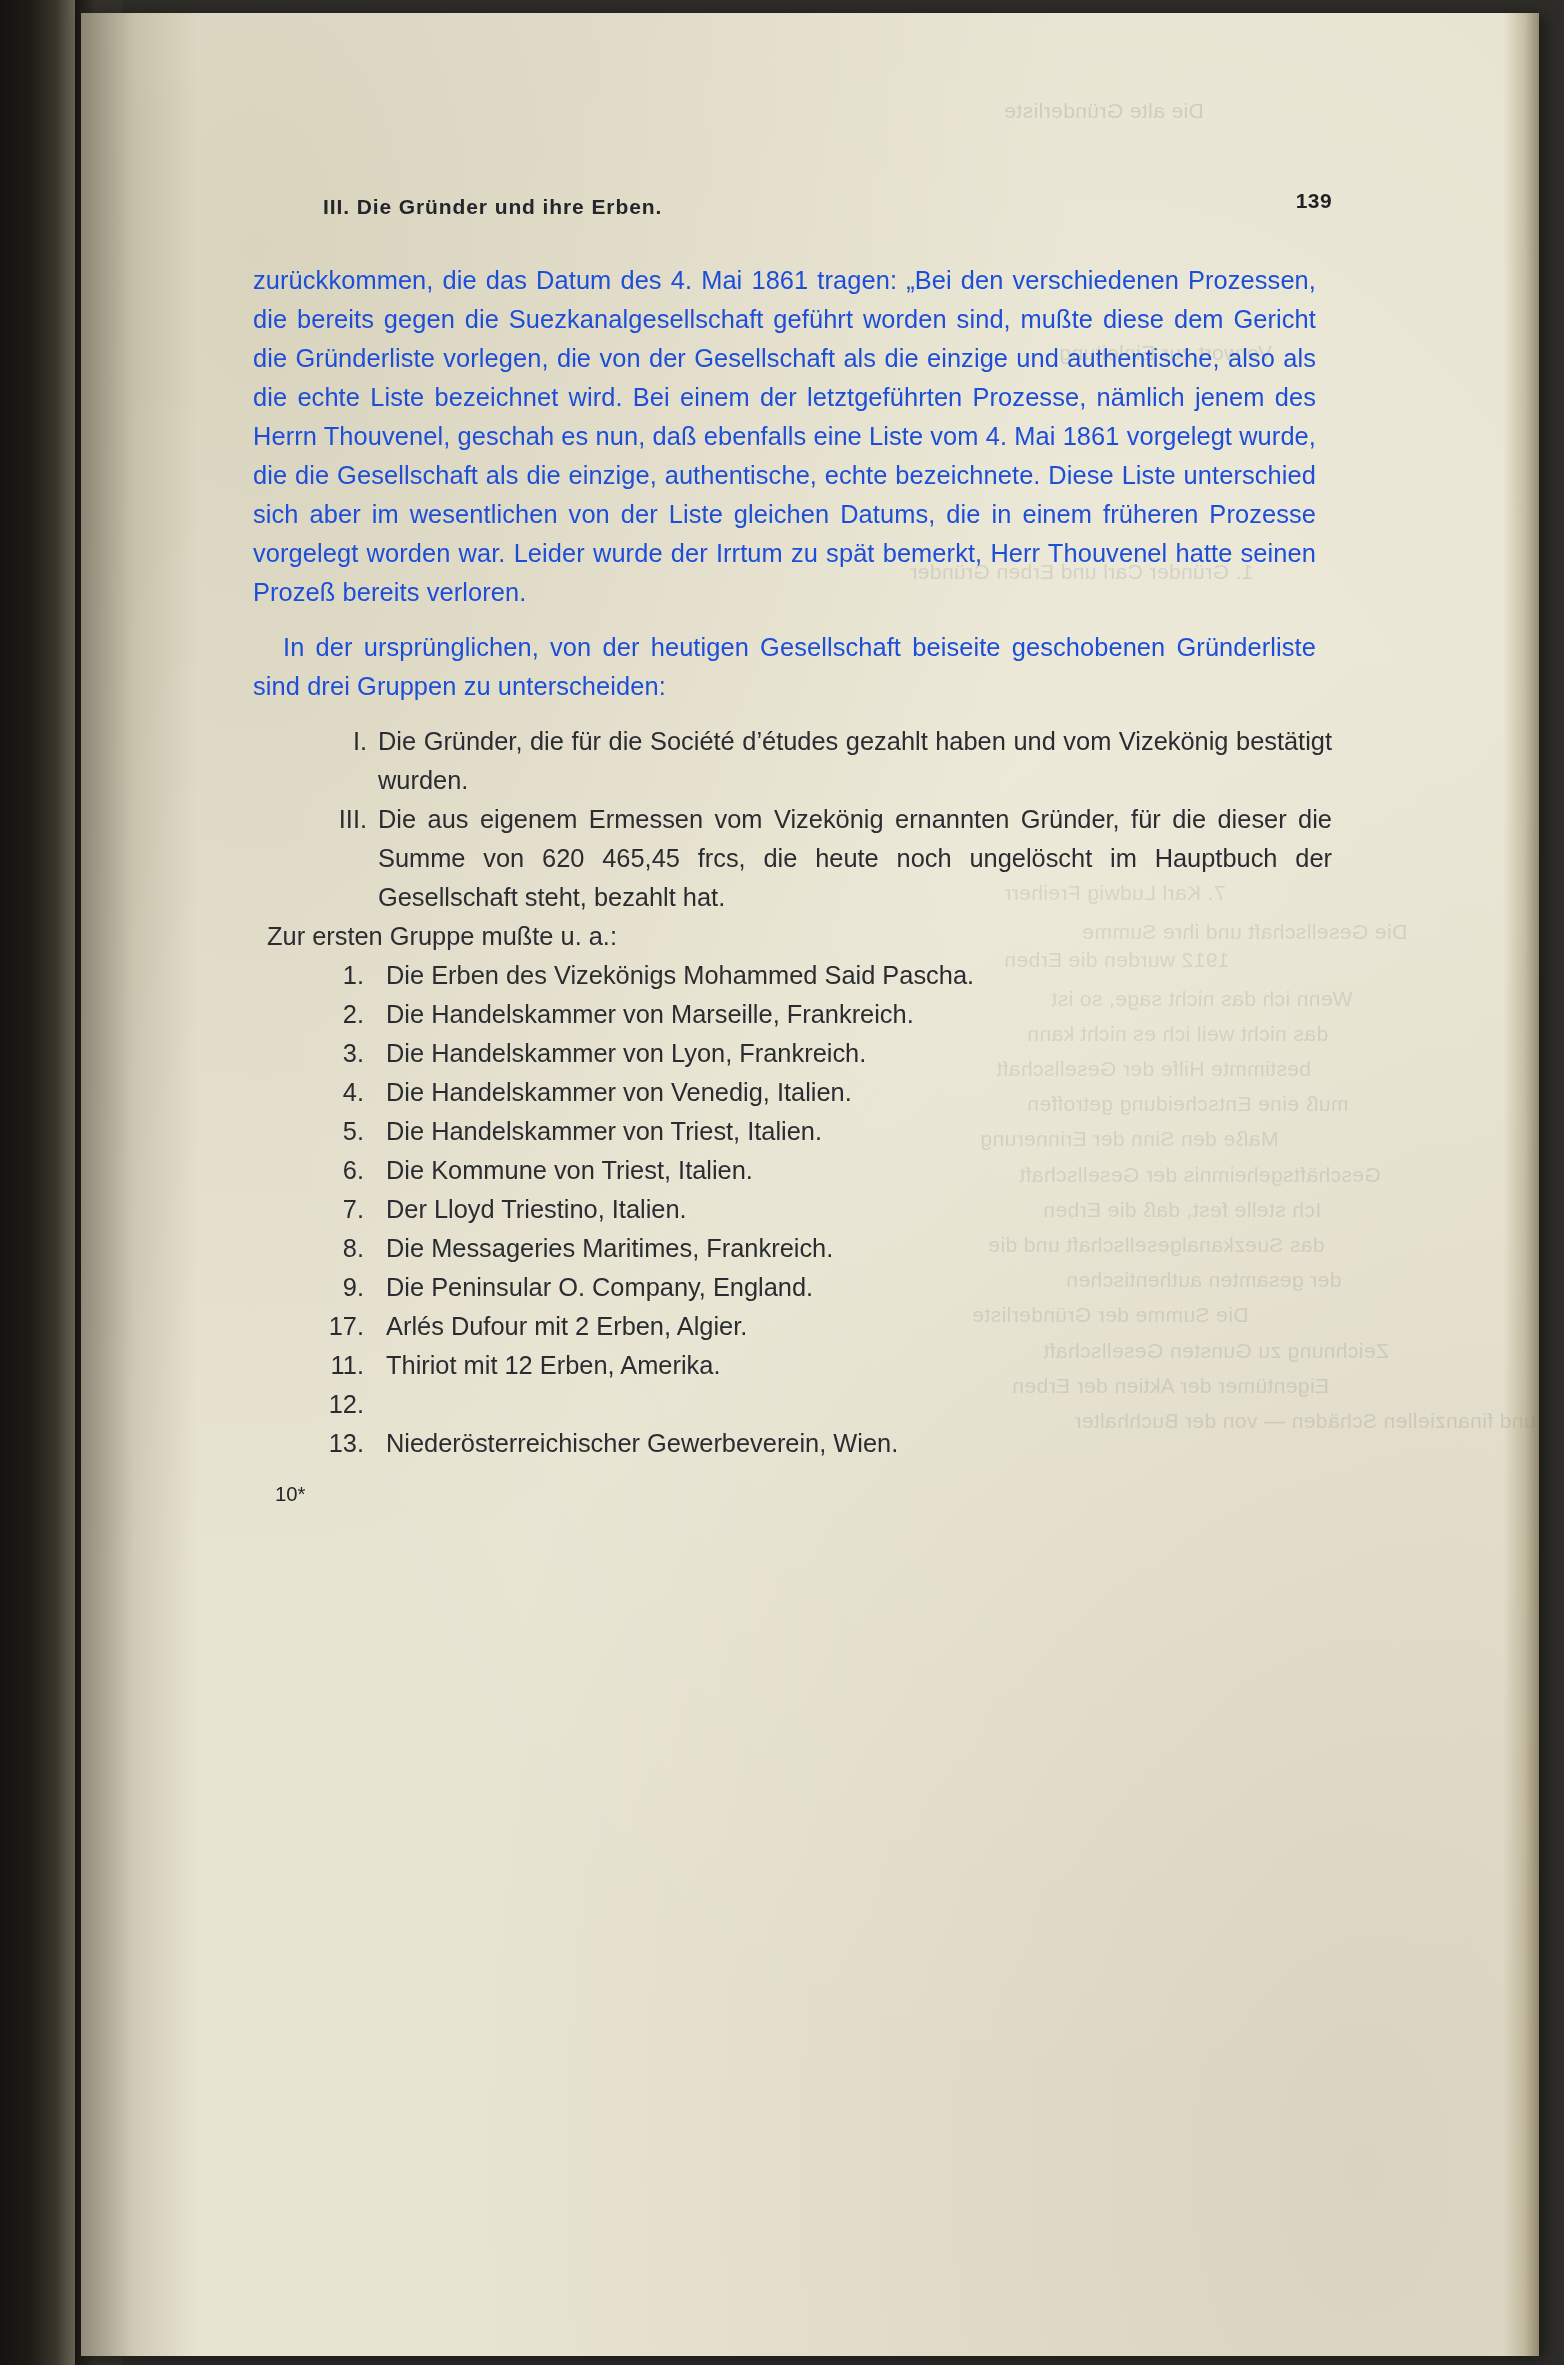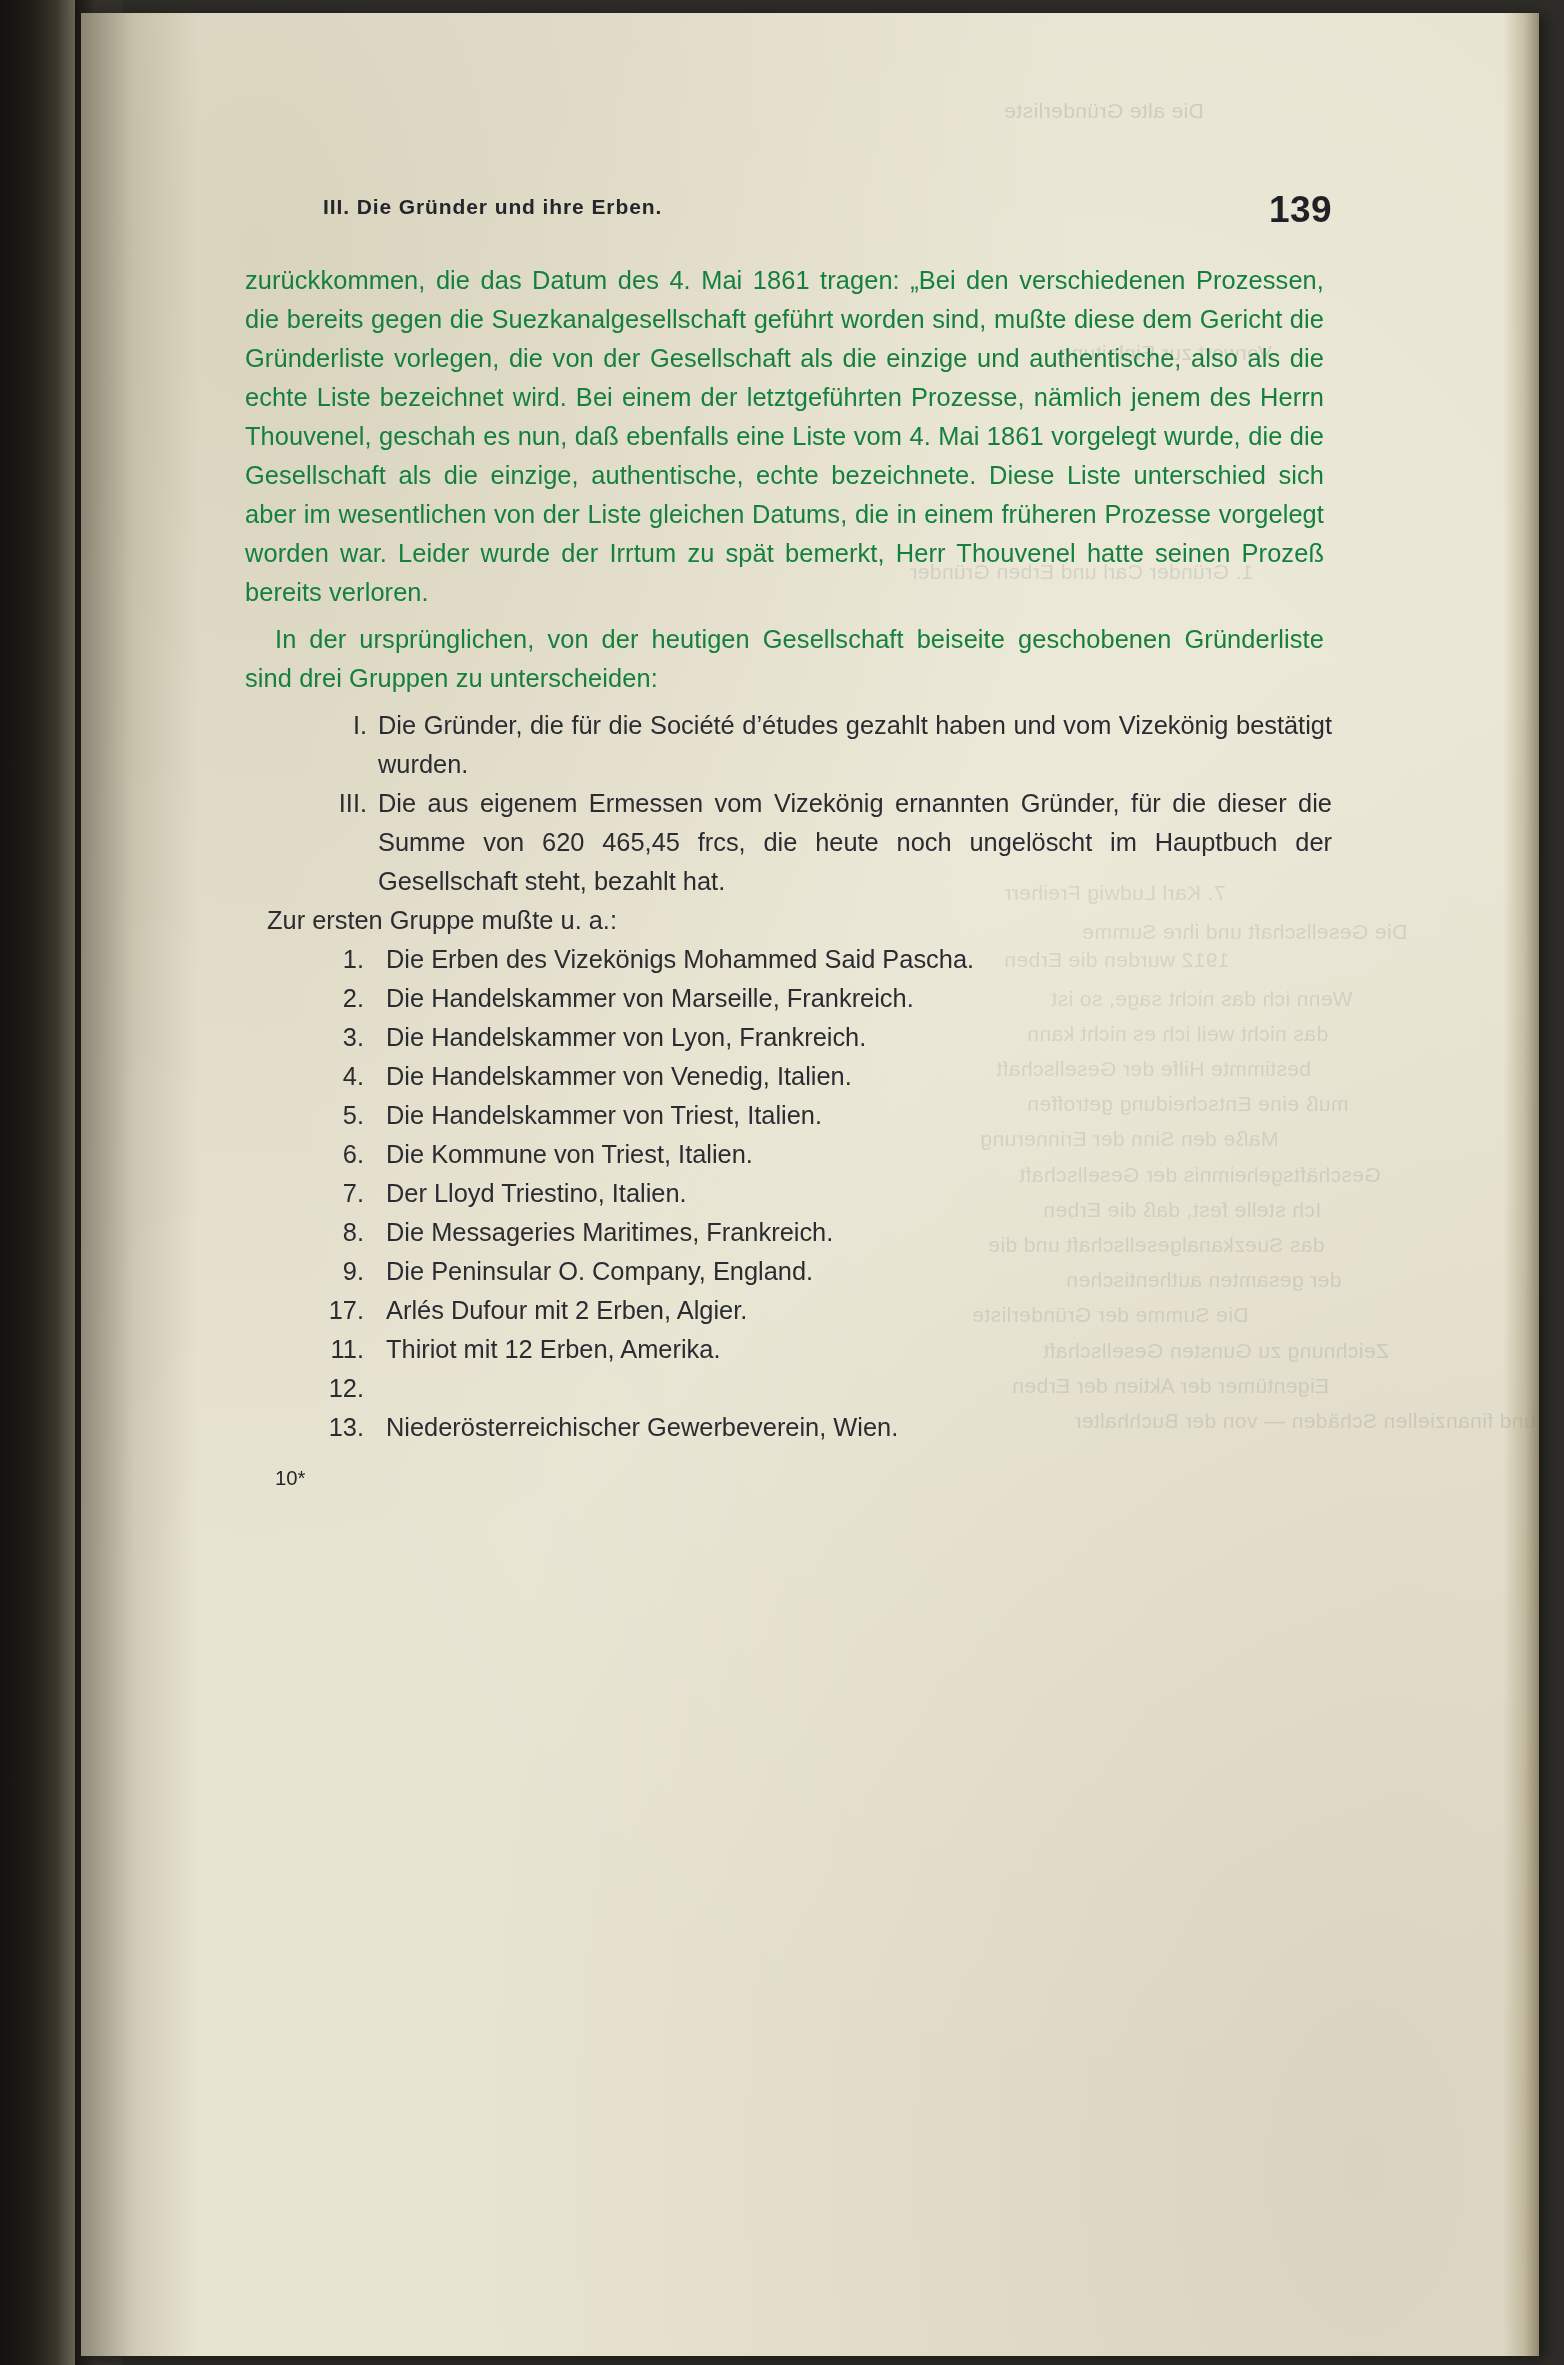--- a/index.html
+++ b/index.html
@@ -108,32 +108,32 @@
     font-size: 21px;
     font-weight: 700;
     letter-spacing: 0.9px;
     color: #24262b;
     text-align: center;
   }
   .runhead .folio {
     position: absolute;
     right: 0; top: -4.7px;
     font-family: "Liberation Sans", sans-serif;
-    font-size: 37px;
+    font-size: 21px;
     font-weight: 700;
     letter-spacing: 0.4px;
     color: #1f2126;
   }
 
   p.body {
-    margin: 8px;
+    margin: 16px;
     font-size: 25.4px;
     line-height: 39px;
     text-align: justify;
-    color: #15803d;
+    color: #1d4ed8;
     font-family: "Liberation Sans", sans-serif;
     letter-spacing: 0.1px;
     -webkit-font-smoothing: antialiased;
   }
   p.body.indent { text-indent: 30px; }
   .sp { letter-spacing: 2.5px; }
 
   
   ul.roman, ol.arabic {
     list-style: none;

